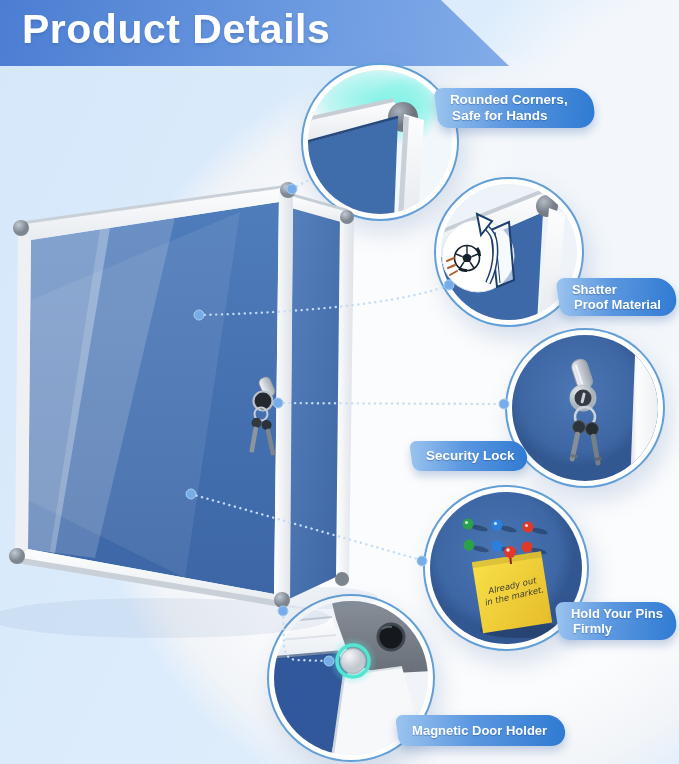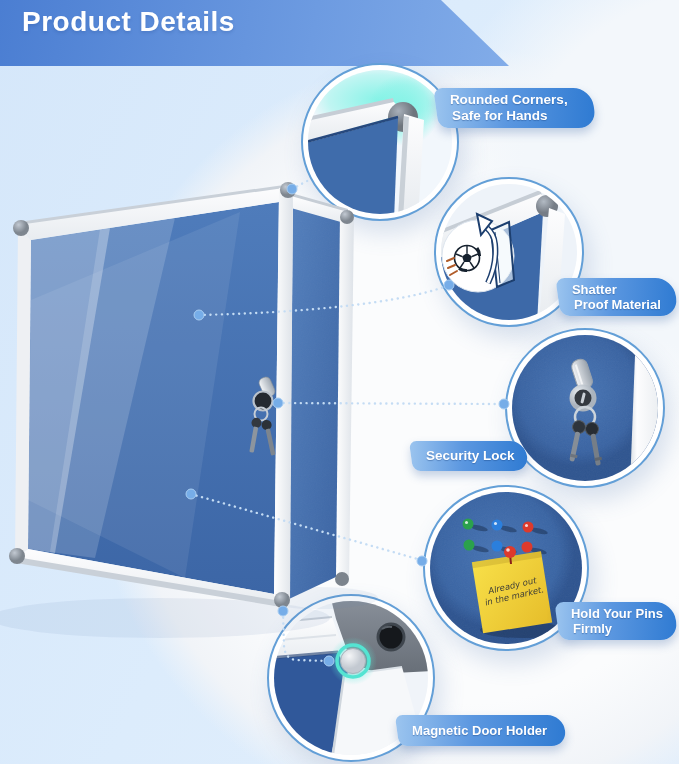--- a/index.html
+++ b/index.html
@@ -12,21 +12,21 @@
     background:radial-gradient(closest-side,#fbfcfd 68%,#f1f4f8 90%,rgba(241,244,248,0) 100%);}
   .blob3{position:absolute;left:430px;top:-90px;width:620px;height:520px;border-radius:50%;
     background:radial-gradient(closest-side,#f3f7fb 70%,rgba(243,247,251,0) 100%);}
   .banner{
     position:absolute;left:0;top:0;width:520px;height:66px;
     background:linear-gradient(100deg,#4b7ed2 0%,#6d9be1 60%,#83ade9 100%);
     clip-path:polygon(0 0,441px 0,509px 66px,0 66px);
   }
   .banner h1{
     margin:0;position:absolute;left:22px;top:6px;
-    font-size:28px;font-weight:700;color:#ffffff;letter-spacing:.5px;
+    font-size:41px;font-weight:700;color:#ffffff;letter-spacing:.5px;
     text-shadow:0 2px 3px rgba(40,80,150,.25);
   }
   .co{position:absolute;border-radius:50%;border:2px solid #639fd7;background:#fff;padding:5px;
       box-sizing:content-box;box-shadow:6px 12px 24px rgba(70,110,170,.20);}
   .co svg{display:block;border-radius:50%;}
   .overlaySvg,.boardSvg{position:absolute;left:0;top:0;pointer-events:none;}
   .pill{
     position:absolute;display:flex;flex-direction:column;justify-content:center;
     background:linear-gradient(100deg,#9cc5ef 0%,#5b97e0 45%,#2e7ad2 100%);
     border-radius:9px 18px 18px 9px;transform:skewX(8deg);

